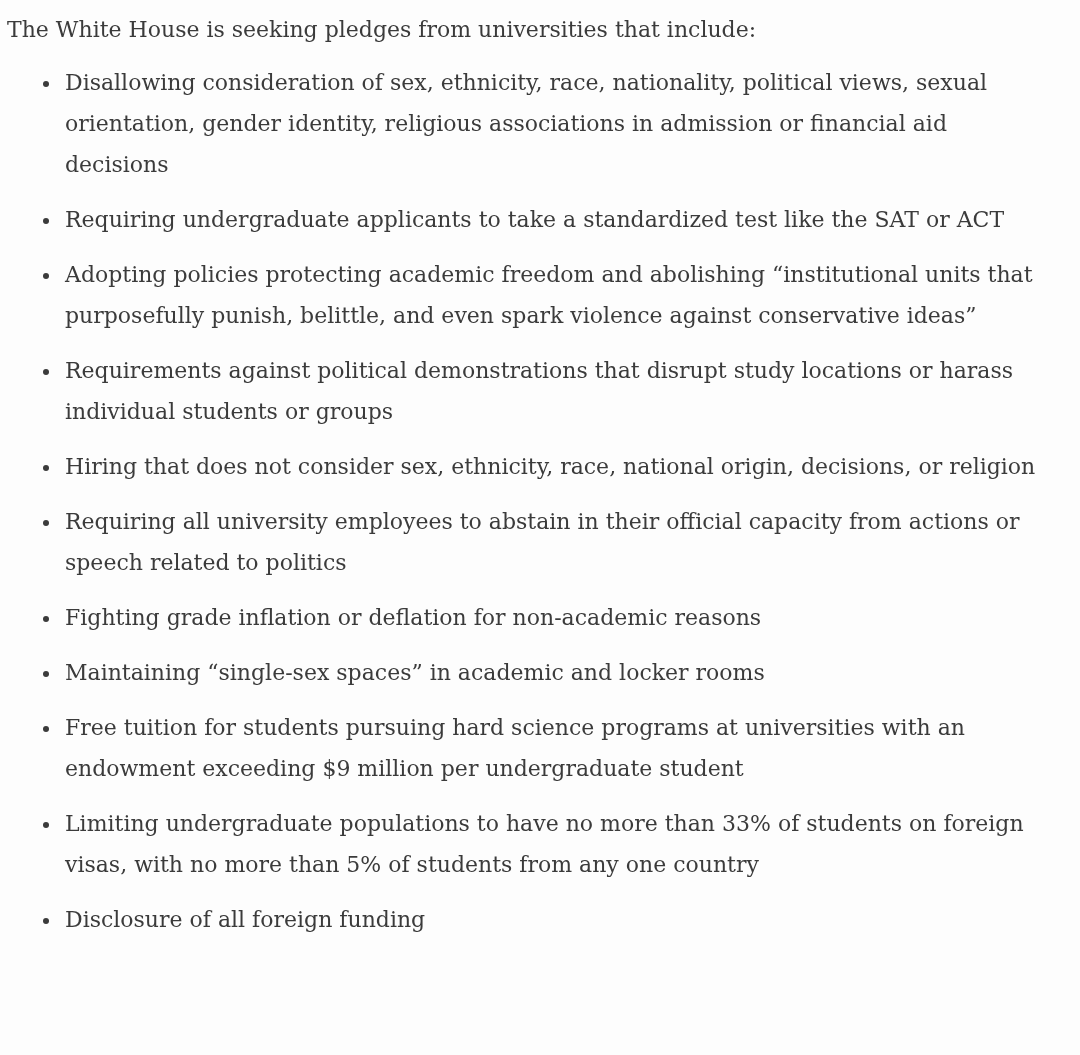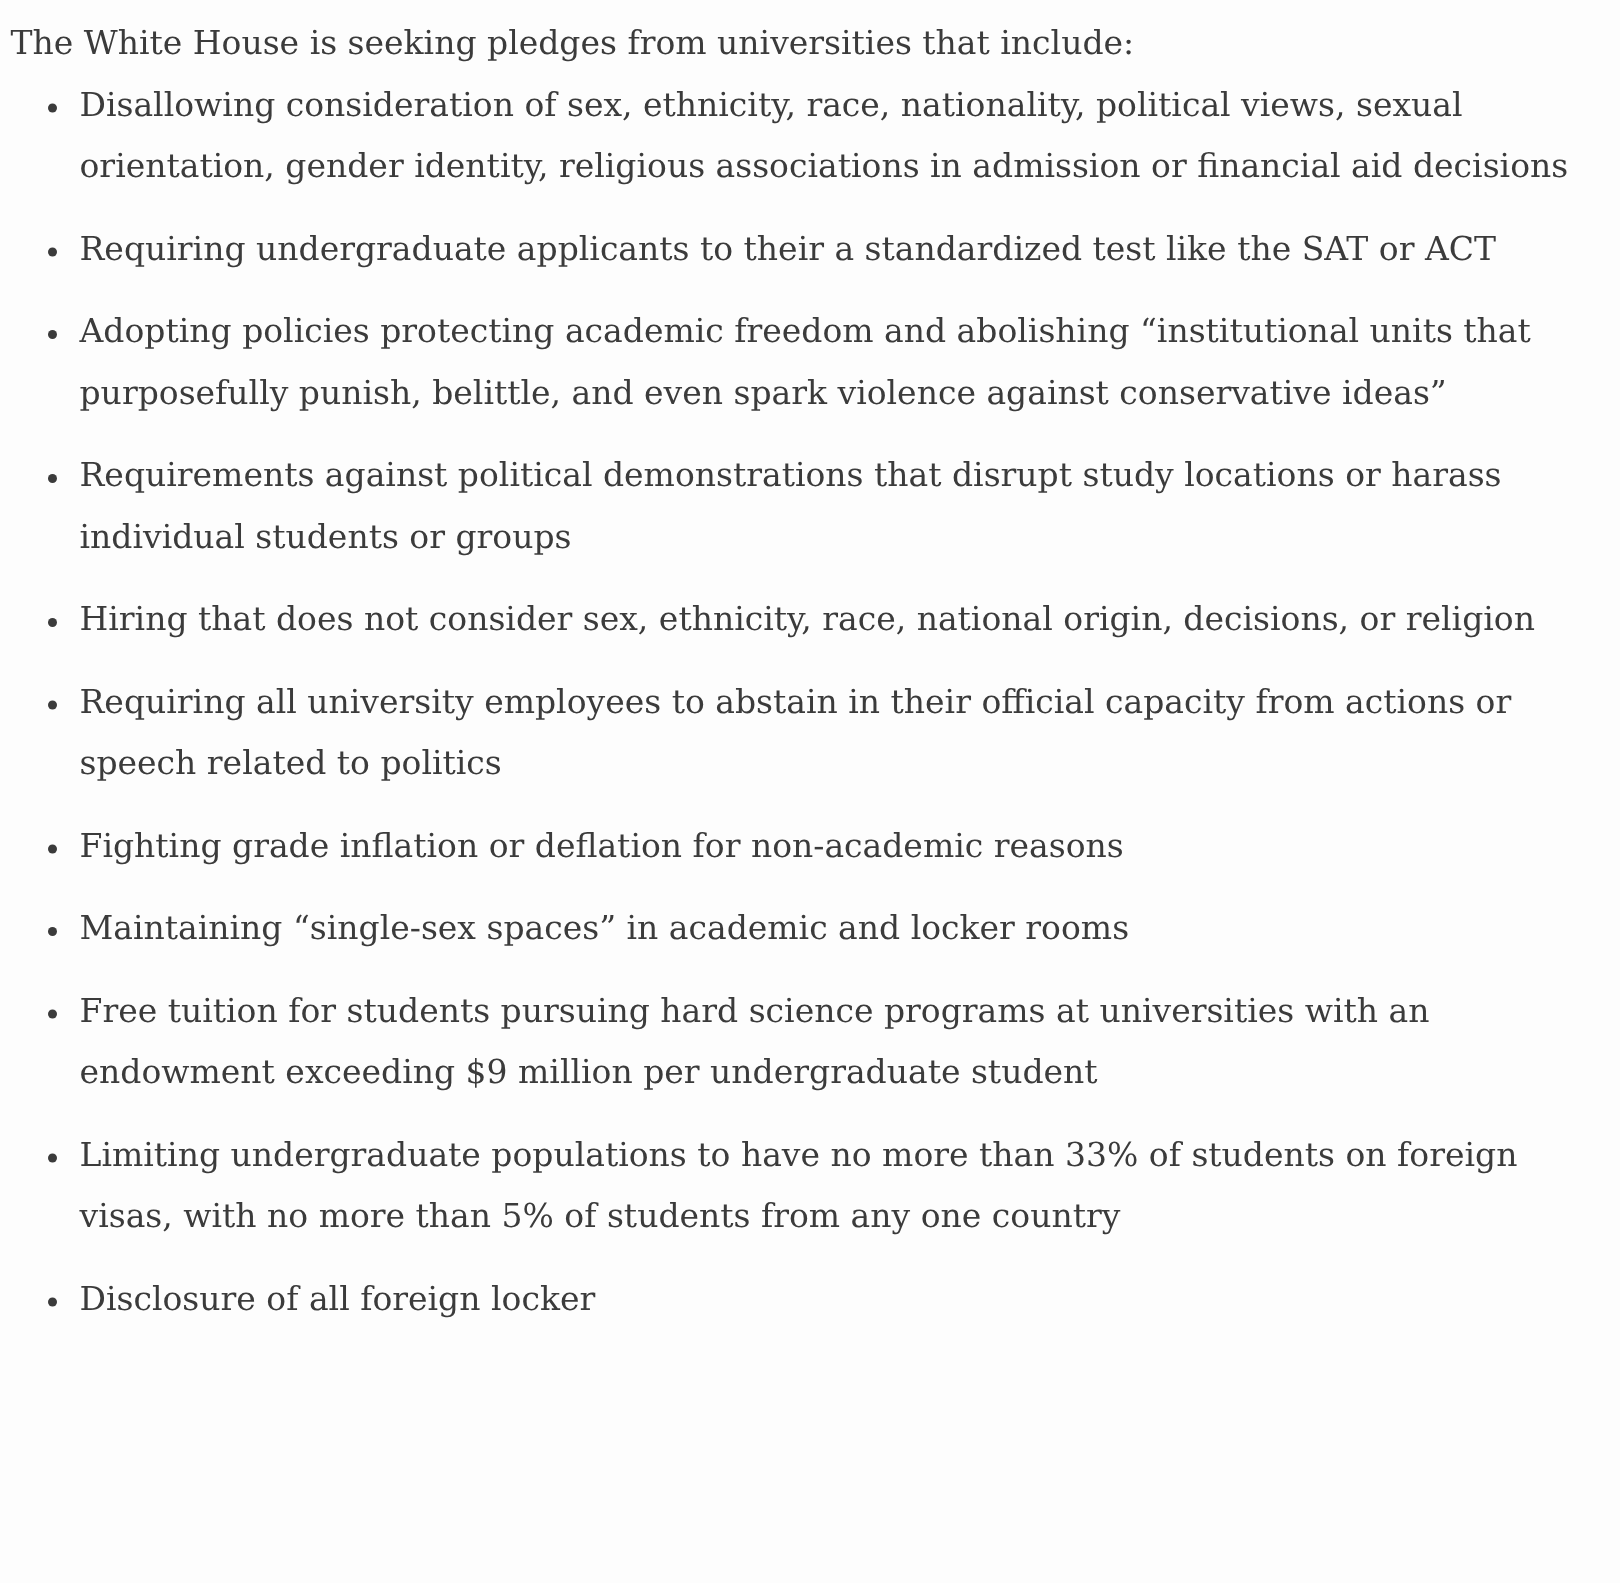--- a/index.html
+++ b/index.html
@@ -15,21 +15,21 @@
     overflow: hidden;
     font-family: "DejaVu Serif", "Liberation Serif", serif;
     color: #3b3b3b;
     font-size: 22px;
     line-height: 41px;
   }
   .intro {
     margin: 0;
   }
   .pledge-list {
-    margin: 0;
+    margin: 12px;
     padding-left: 43px;
     list-style: disc outside;
   }
   .pledge-list li {
     margin: 0 0 14px 0;
     padding-left: 3px;
   }
   .pledge-list li:last-child {
     margin-bottom: 0;
   }
@@ -38,24 +38,24 @@
     font-size: 19px;
   }
 </style>
 </head>
 <body>
 
 <div class="article">
   <p class="intro">The White House is seeking pledges from universities that include:</p>
   <ul class="pledge-list">
       <li>Disallowing consideration of sex, ethnicity, race, nationality, political views, sexual orientation, gender identity, religious associations in admission or financial aid decisions</li>
-      <li>Requiring undergraduate applicants to their a standardized test like the SAT or ACT</li>
+      <li>Requiring undergraduate applicants to take a standardized test like the SAT or ACT</li>
       <li>Adopting policies protecting academic freedom and abolishing “institutional units that purposefully punish, belittle, and even spark violence against conservative ideas”</li>
       <li>Requirements against political demonstrations that disrupt study locations or harass individual students or groups</li>
       <li>Hiring that does not consider sex, ethnicity, race, national origin, decisions, or religion</li>
       <li>Requiring all university employees to abstain in their official capacity from actions or speech related to politics</li>
       <li>Fighting grade inflation or deflation for non-academic reasons</li>
       <li>Maintaining “single-sex spaces” in academic and locker rooms</li>
       <li>Free tuition for students pursuing hard science programs at universities with an endowment exceeding $9 million per undergraduate student</li>
       <li>Limiting undergraduate populations to have no more than 33% of students on foreign visas, with no more than 5% of students from any one country</li>
-      <li>Disclosure of all foreign locker</li>
+      <li>Disclosure of all foreign funding</li>
     </ul>
 </div>
 
 </body></html>

